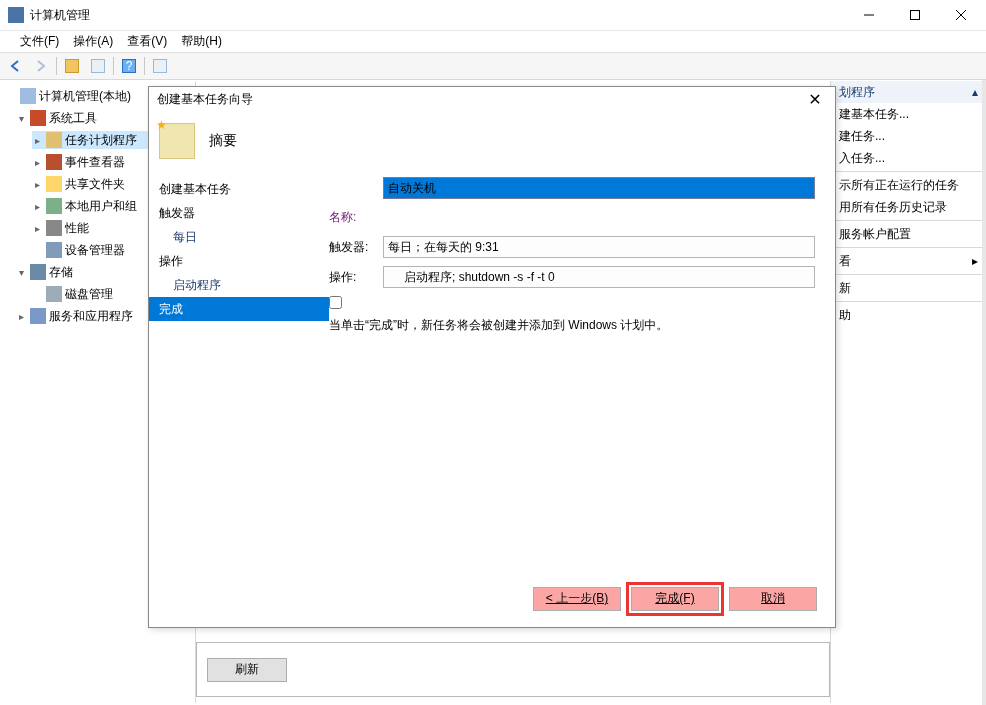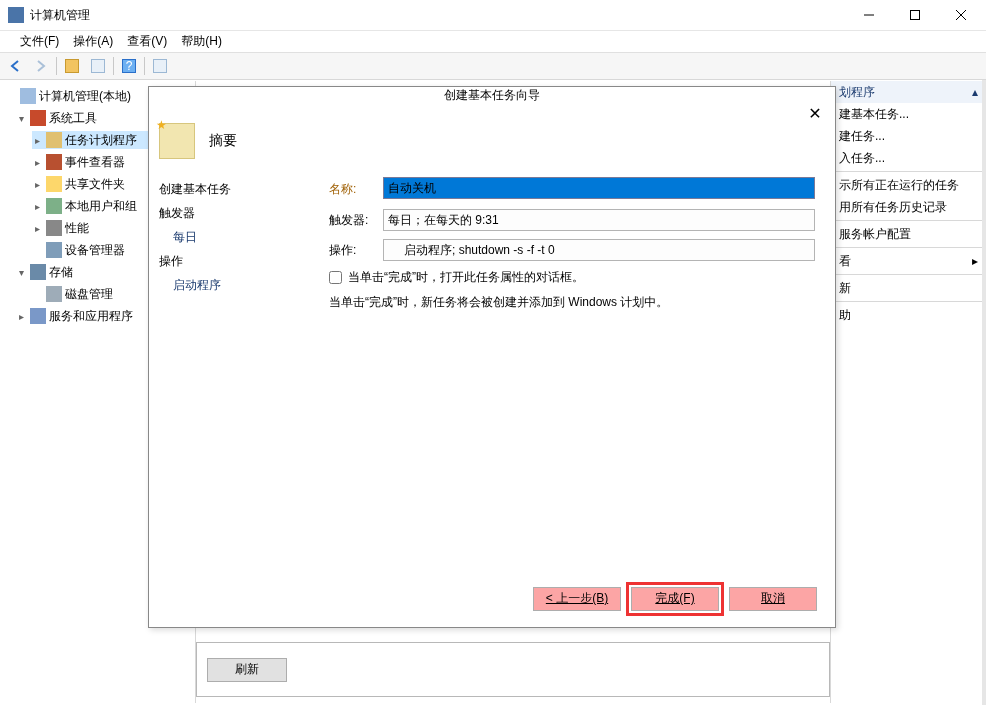--- a/index.html
+++ b/index.html
@@ -43,37 +43,37 @@
 .ap-header .caret { margin-left:auto; }
 .ap-item { height: 22px; display:flex; align-items:center; padding:0 8px; color:#000; }
 .ap-sep { height: 1px; background:#d8d8d8; margin:2px 0; }
 
 
 .bottom-box { position:absolute; left:196px; right:156px; bottom:8px; top:auto; height: 55px; border: 1px solid #b8b8b8; display:flex; align-items:center; padding: 6px 10px; justify-content: space-between; }
 .refresh-btn { width: 80px; height: 24px; border: 1px solid #adadad; background:#e1e1e1; }
 
 
 .dialog { position: absolute; left: 148px; top: 86px; width: 688px; height: 542px; background:#fff; border:1px solid #888; box-shadow: 2px 2px 6px rgba(0,0,0,0.15); }
-.dlg-title { height: 24px; display:flex; align-items:center; padding: 0 8px; background:#fff;flex-direction:column; }
+.dlg-title { height: 24px; display:flex; align-items:center; padding: 0 8px; background:#fff; }
 .dlg-close { margin-left:auto; width:24px; height:24px; display:flex; align-items:center; justify-content:center; font-size:16px; }
 .dlg-header { height: 60px; display:flex; align-items:center; padding: 0 10px; gap: 14px; border-bottom:1px solid #fff; }
 .dlg-header .wiz-icon { width: 36px; height: 36px; background:#f2e6b0; border:1px solid #d7c67d; position:relative; }
 .dlg-header .wiz-icon::after { content:"★"; position:absolute; top:-6px; left:-4px; color:#f0b020; font-size:12px; }
 .dlg-header h2 { font-size: 14px; font-weight: normal; color:#000; }
 
 .dlg-body { display:flex; height: 400px; }
 .steps { width: 180px; padding: 6px 0; }
 .steps .st { height: 24px; display:flex; align-items:center; padding:0 10px; color:#1a3a6e; }
 .steps .st.sub { padding-left: 24px; }
 .steps .st.hdr { color:#000; font-weight:normal; }
 .steps .st.active { background:#0078d7; color:#fff; }
 
 .form { flex:1; padding: 6px 20px 6px 0; }
 .fld { display:flex; align-items:flex-start; margin-bottom: 10px; }
-.fld .lab { width: 54px; padding-top:4px; color:#a16207; }
+.fld .lab { width: 54px; padding-top:4px; color:#701a75;margin-top:28px; }
 .fld input[type=text] { flex:1; height: 22px; border:1px solid #7a7a98; padding:0 4px; background:#fff; }
 .fld input.selected { background:#0078d7; color:#000000; }
 .fld textarea { flex:1; height: 200px; border:1px solid #7a7a98; padding:4px; resize:none; }
 .ro-row { display:flex; align-items:center; margin-bottom:8px; }
 .ro-row .lab { width: 54px; }
 .cb-row { display:flex; align-items:center; gap:6px; margin-top: 6px; }
 .info-text { margin-top: 8px; color:#000; }
 
 .dlg-footer { height: 55px; display:flex; align-items:center; justify-content:flex-end; gap: 10px; padding: 0 18px; }
 .dlg-btn { min-width: 88px; height: 24px; border:1px solid #adadad; background:#fca5a5; padding:0 10px;text-decoration:underline; }
@@ -266,37 +266,37 @@
     <div class="wiz-icon"></div>
     <h2>摘要</h2>
   </div>
   <div class="dlg-body">
     <div class="steps">
       <div class="st hdr">创建基本任务</div>
       <div class="st hdr">触发器</div>
       <div class="st sub">每日</div>
       <div class="st hdr">操作</div>
       <div class="st sub">启动程序</div>
+      <div class="st active">完成</div>
     </div>
     <div class="form">
       <div class="fld">
         <div class="lab">名称:</div>
         <input type="text" class="selected" value="自动关机" style="">
       </div>
       <div class="ro-row">
         <div class="lab">触发器:</div>
         <input type="text" readonly="" style="flex: 1 1 0%; height: 22px; border: 1px solid rgb(180, 180, 180); padding: 0px 4px; background: rgb(253, 253, 253);" value="每日；在每天的 9:31">
       </div>
       <div class="ro-row">
         <div class="lab">操作:</div>
         <input type="text" readonly="" style="flex: 1 1 0%; height: 22px; border: 1px solid rgb(180, 180, 180); padding: 0px 20px; background: rgb(253, 253, 253);" value="启动程序; shutdown -s -f -t 0">
       </div>
       <div class="cb-row">
         <input type="checkbox" style="">
-        <span>当单击“完成”时，打开此任务属性的对话框。</span>
       </div>
       <div class="info-text">当单击“完成”时，新任务将会被创建并添加到 Windows 计划中。</div>
     </div>
   </div>
   <div class="dlg-footer">
     <button class="dlg-btn">&lt; 上一步(B)</button>
     <button class="dlg-btn finish-hl">完成(F)</button>
     <button class="dlg-btn">取消</button>
   </div>
 </div>

